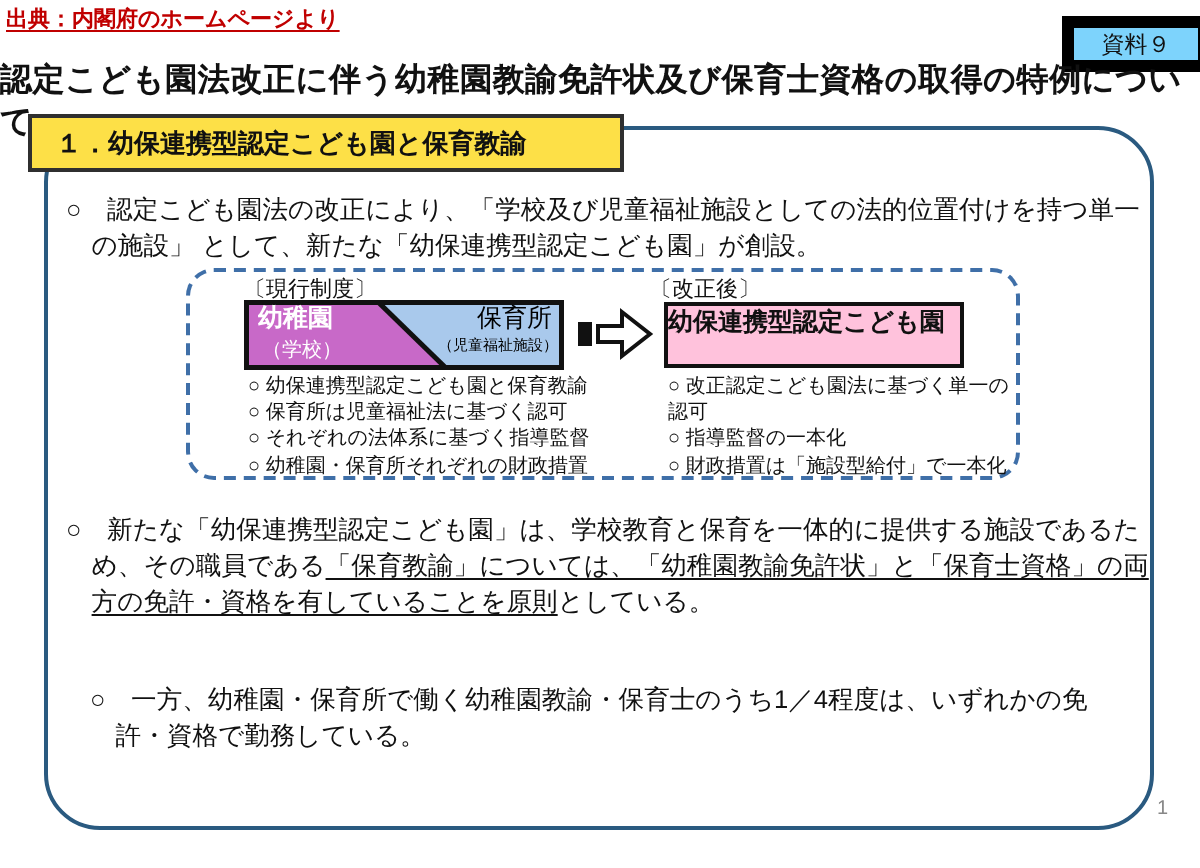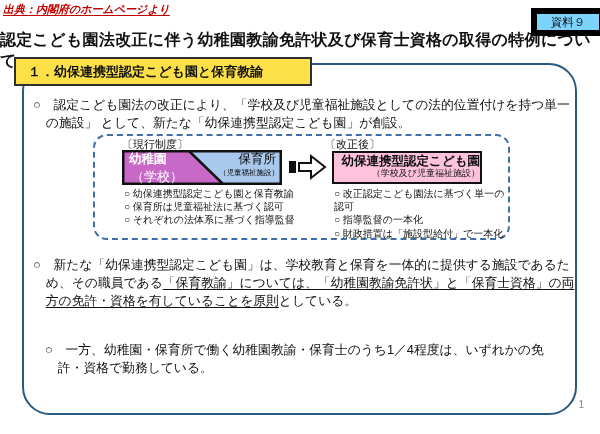--- a/index.html
+++ b/index.html
@@ -3,21 +3,21 @@
 <meta charset="utf-8">
 <style>
   html,body{margin:0;padding:0;}
   body{
     width:600px;height:434px;position:relative;background:#ffffff;
     font-family:"Liberation Sans","DejaVu Sans",sans-serif;color:#111;
     overflow:hidden;
   }
   .source{
     position:absolute;top:2px;left:3px;font-size:11px;font-weight:bold;
-    color:#c00000;text-decoration:underline;text-underline-offset:2px;font-style:italic;
+    color:#c00000;text-decoration:underline;text-underline-offset:2px;
   }
   .docnum{
     position:absolute;top:8px;left:531px;width:62px;height:16px;
     border:6px solid #000000;display:flex;align-items:center;justify-content:center;
     font-size:11.5px;font-weight:normal;background:#7dd3fc;
   }
   .title{
     position:absolute;top:30px;left:0;width:100%;text-align:left;
     font-size:16px;font-weight:bold;letter-spacing:.3px;
   }
@@ -42,27 +42,27 @@
   .diagram{
     position:absolute;left:69px;top:69px;width:413px;height:102px;
     border:2px dashed #3f6fa8;border-radius:14px;
   }
   .diag-label{position:absolute;top:1px;font-size:11px;text-align:left;color:#111;}
   .label-current{left:27px;width:162px;}
   .label-revised{left:230px;width:166px;}
   .split-box{position:absolute;left:27px;top:14px;width:160px;height:23px;}
   .split-box svg{position:absolute;left:0;top:0;}
   .kname{position:absolute;left:7px;top:3px;color:#fff;font-weight:bold;font-size:12.5px;line-height:13px;}
-  .ksub{position:absolute;left:9px;top:18px;color:#fff;font-size:13px;}
+  .ksub{position:absolute;left:9px;top:18px;color:#fff;font-size:10px;}
   .nname{position:absolute;right:6px;top:3px;color:#000;font-weight:normal;font-size:12.5px;line-height:13px;}
   .nsub{position:absolute;right:3px;top:18px;color:#000;font-size:7.5px;}
   .arrow-wrap{position:absolute;left:194px;top:16px;width:38px;height:30px;}
   .pink-box{
     position:absolute;left:237px;top:15px;width:146px;height:29px;
-    background:#ffc2dc;border:2px solid #111;text-align:right;
+    background:#ffc2dc;border:2px solid #111;text-align:left;
   }
   .pink-name{font-size:12.5px;font-weight:bold;line-height:14px;margin-top:1px;}
   .pink-sub{font-size:9px;line-height:10px;}
   ul.points{list-style:none;margin:0;padding:0;position:absolute;font-size:10px;line-height:13.2px;}
   .points-current{left:29px;top:51px;}
   .points-revised{left:239px;top:51px;}
   .pagenum{position:absolute;right:16px;bottom:24px;font-size:10px;color:#888;}
 </style>
 </head>
 <body>
@@ -95,34 +95,34 @@
       <span class="kname">幼稚園</span>
       <span class="ksub">（学校）</span>
       <span class="nname">保育所</span>
       <span class="nsub">（児童福祉施設）</span>
     </div>
 
     <ul class="points points-current">
       <li>○ 幼保連携型認定こども園と保育教諭</li>
       <li>○ 保育所は児童福祉法に基づく認可</li>
       <li>○ それぞれの法体系に基づく指導監督</li>
+      <li>○ 幼稚園・保育所それぞれの財政措置</li>
     </ul>
 
     <div class="arrow-wrap">
       <svg width="38" height="30" viewBox="0 0 38 30">
         <rect x="0" y="9" width="7" height="12" fill="#111"></rect>
         <path d="M10 11 L22 11 L22 4 L36 15 L22 26 L22 19 L10 19 Z" fill="#fff" stroke="#111" stroke-width="2"></path>
       </svg>
     </div>
 
     <div class="diag-label label-revised">〔改正後〕</div>
 
     <div class="pink-box">
       <div class="pink-name">幼保連携型認定こども園</div>
-      <div class="pink-sub">（学校及び児童福祉施設）</div>
     </div>
 
     <ul class="points points-revised">
       <li>○ 改正認定こども園法に基づく単一の認可</li>
       <li>○ 指導監督の一本化</li>
       <li>○ 財政措置は「施設型給付」で一本化</li>
     </ul>
 
   </div>
 

